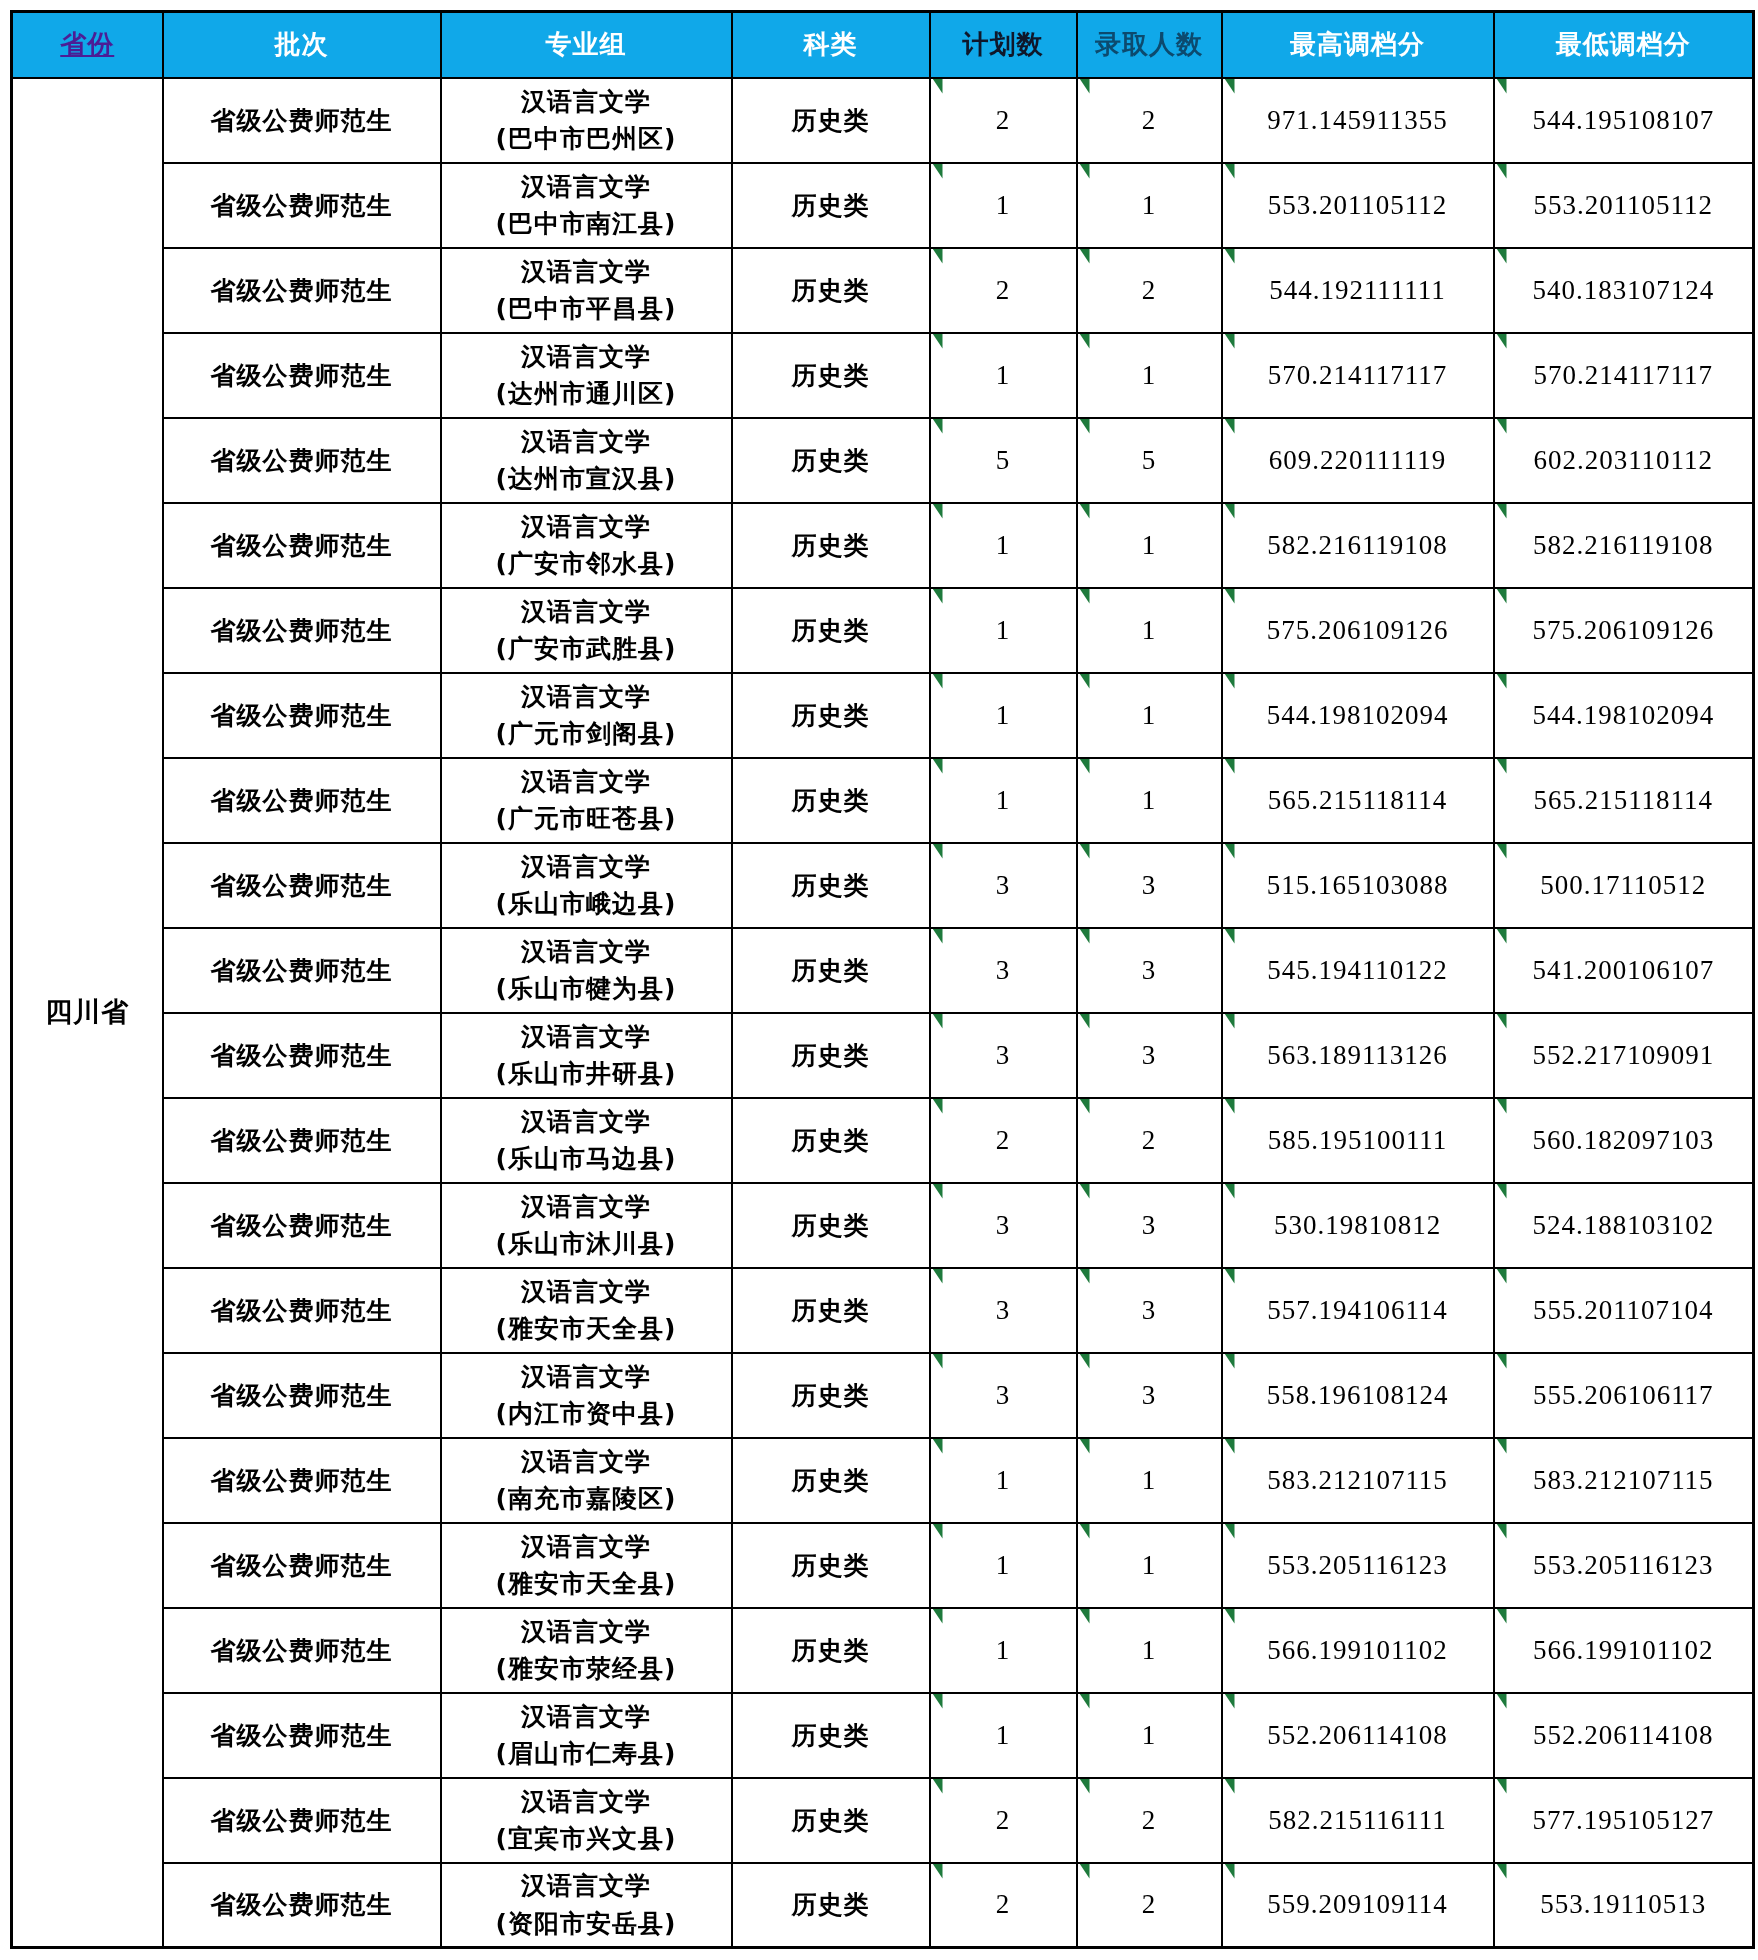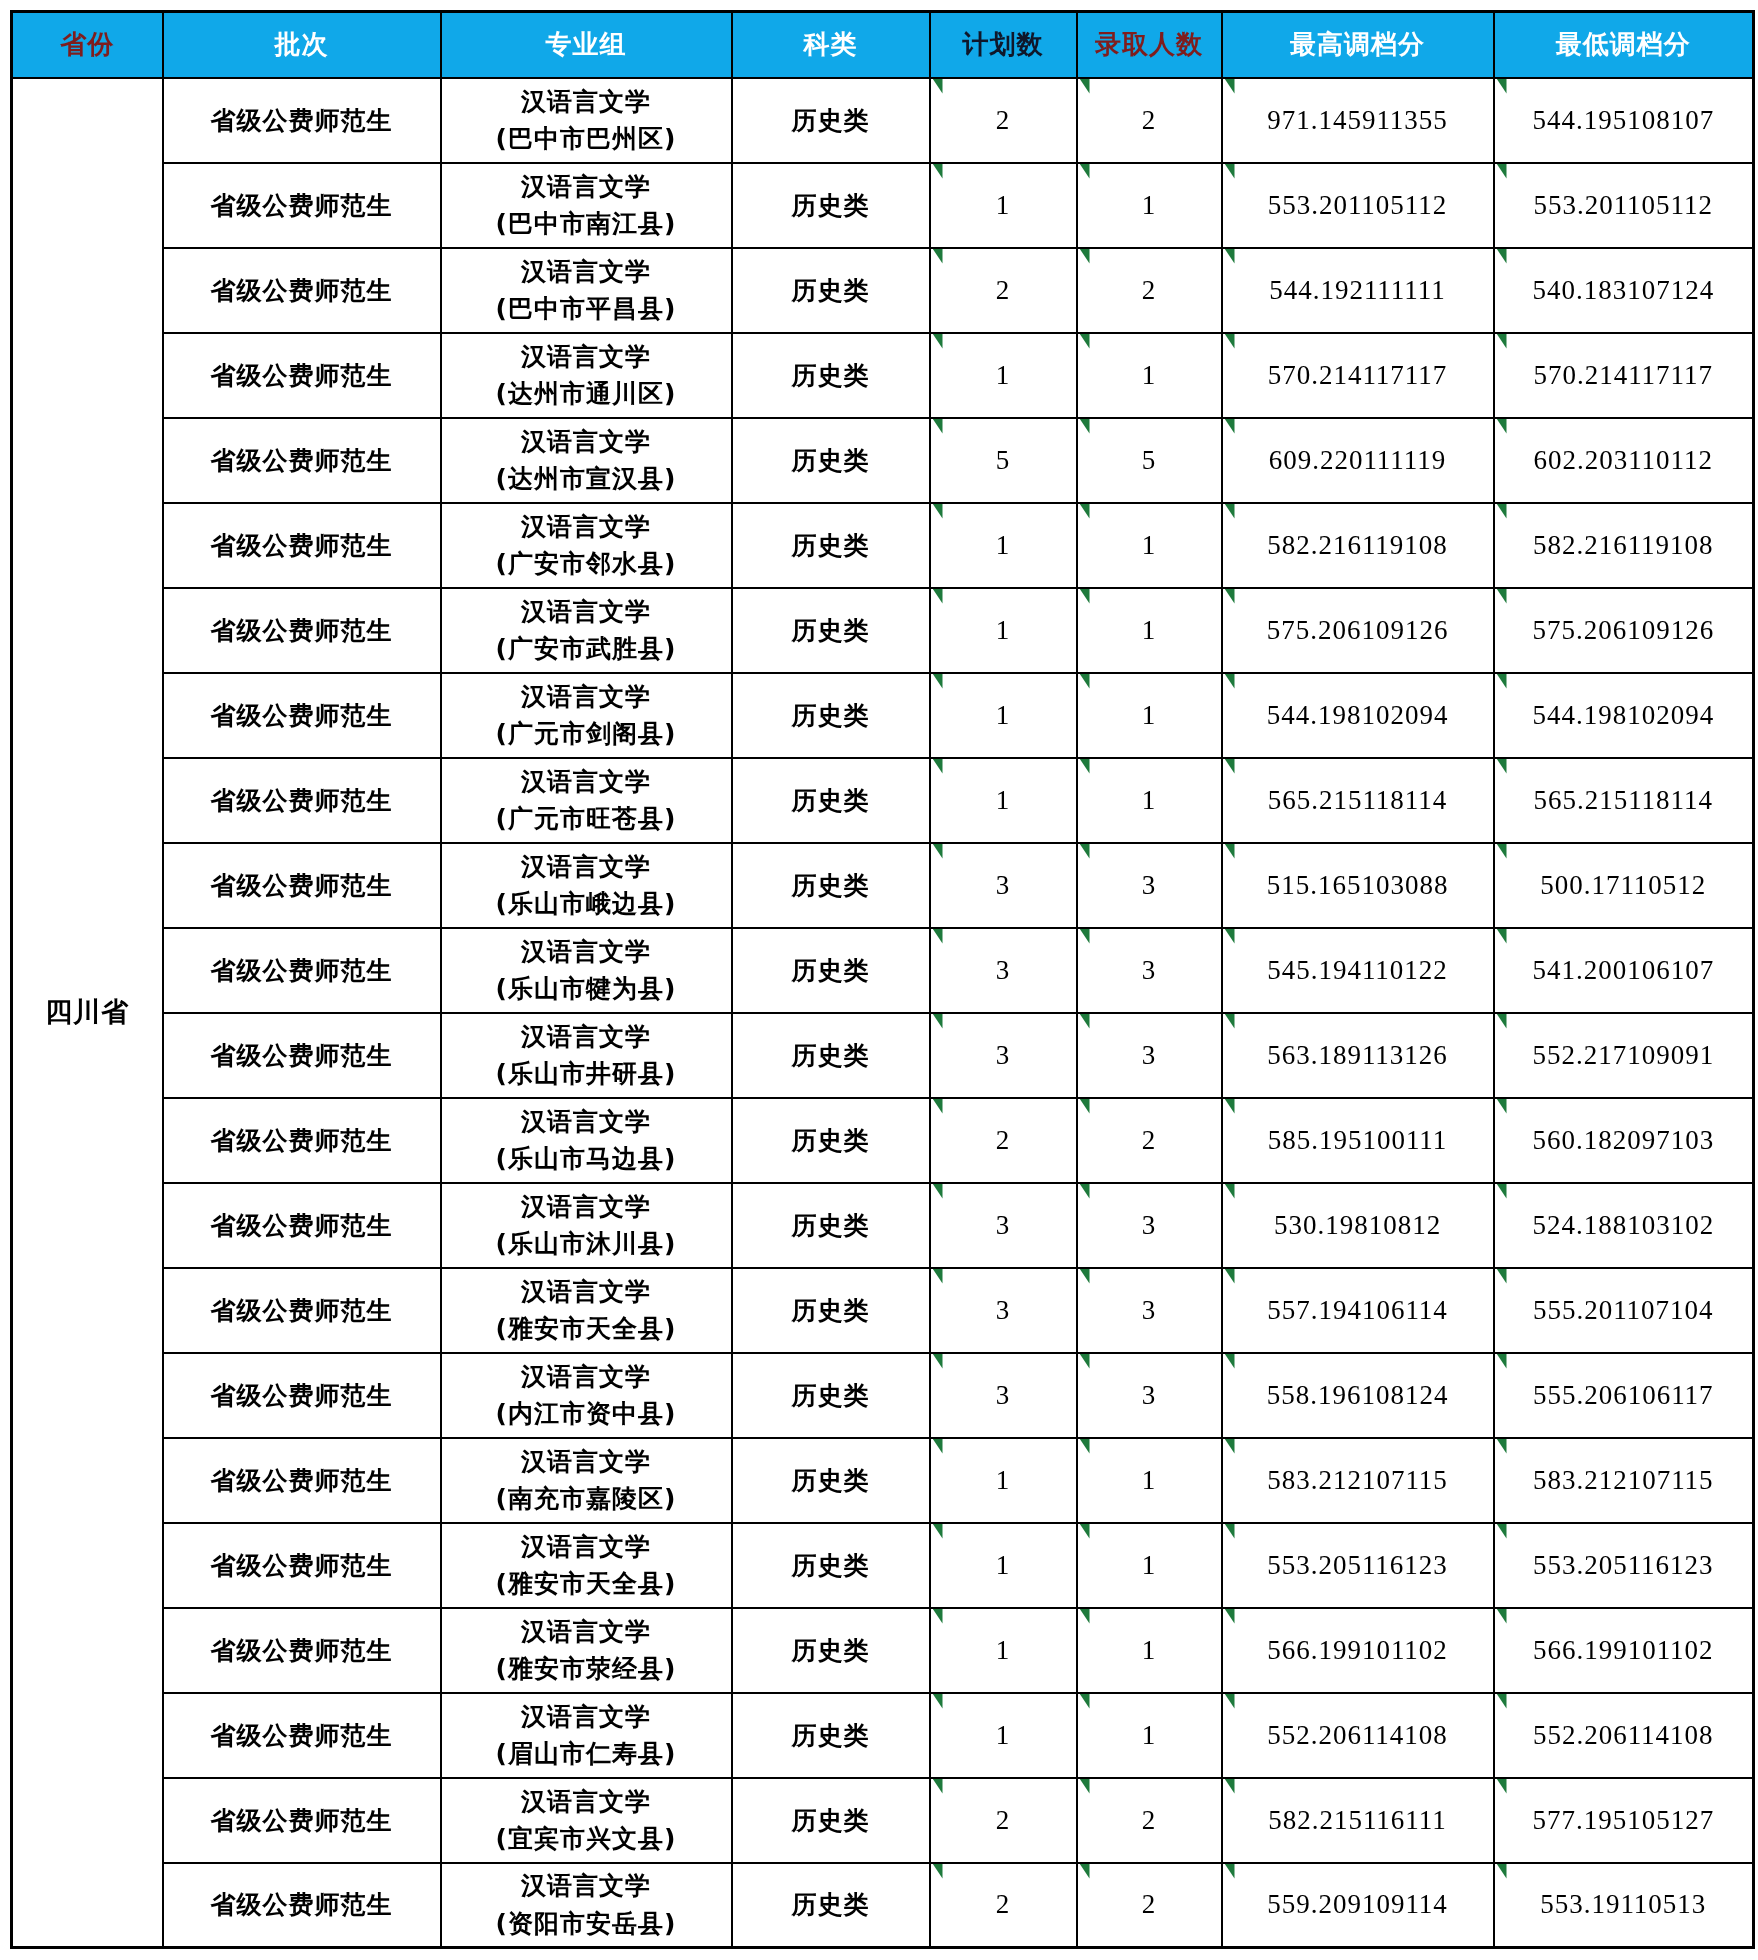--- a/index.html
+++ b/index.html
@@ -84,26 +84,26 @@
       <col style="width:278px">
       <col style="width:291px">
       <col style="width:198px">
       <col style="width:147px">
       <col style="width:145px">
       <col style="width:272px">
       <col style="width:260px">
     </colgroup>
     <thead>
       <tr class="head-row">
-        <th class="hcell" style="background: rgb(16, 168, 233); color: #7f1d1d;">省份</th>
+        <th class="hcell" style="background: rgb(16, 168, 233); color: #4c1d95; text-decoration: underline;">省份</th>
         <th class="hcell" style="background: rgb(16, 168, 233); color: rgb(255, 255, 255);">批次</th>
         <th class="hcell" style="background: rgb(16, 168, 233); color: rgb(255, 255, 255);">专业组</th>
         <th class="hcell" style="background: rgb(16, 168, 233); color: rgb(255, 255, 255);">科类</th>
         <th class="hcell" style="background: rgb(16, 168, 233); color: #0f172a;">计划数</th>
-        <th class="hcell" style="background: rgb(16, 168, 233); color: #7f1d1d;">录取人数</th>
+        <th class="hcell" style="background: rgb(16, 168, 233); color: #0c4a6e;">录取人数</th>
         <th class="hcell" style="background: rgb(16, 168, 233); color: rgb(255, 255, 255);">最高调档分</th>
         <th class="hcell" style="background: rgb(16, 168, 233); color: rgb(255, 255, 255);">最低调档分</th>
       </tr>
     </thead>
     <tbody id="tbody">
         <tr class="body-row">
     <td class="province" rowspan="22">四川省</td>
           <td class="cn">省级公费师范生</td>
     <td class="cn major-cell">
       <span class="line">汉语言文学</span>

